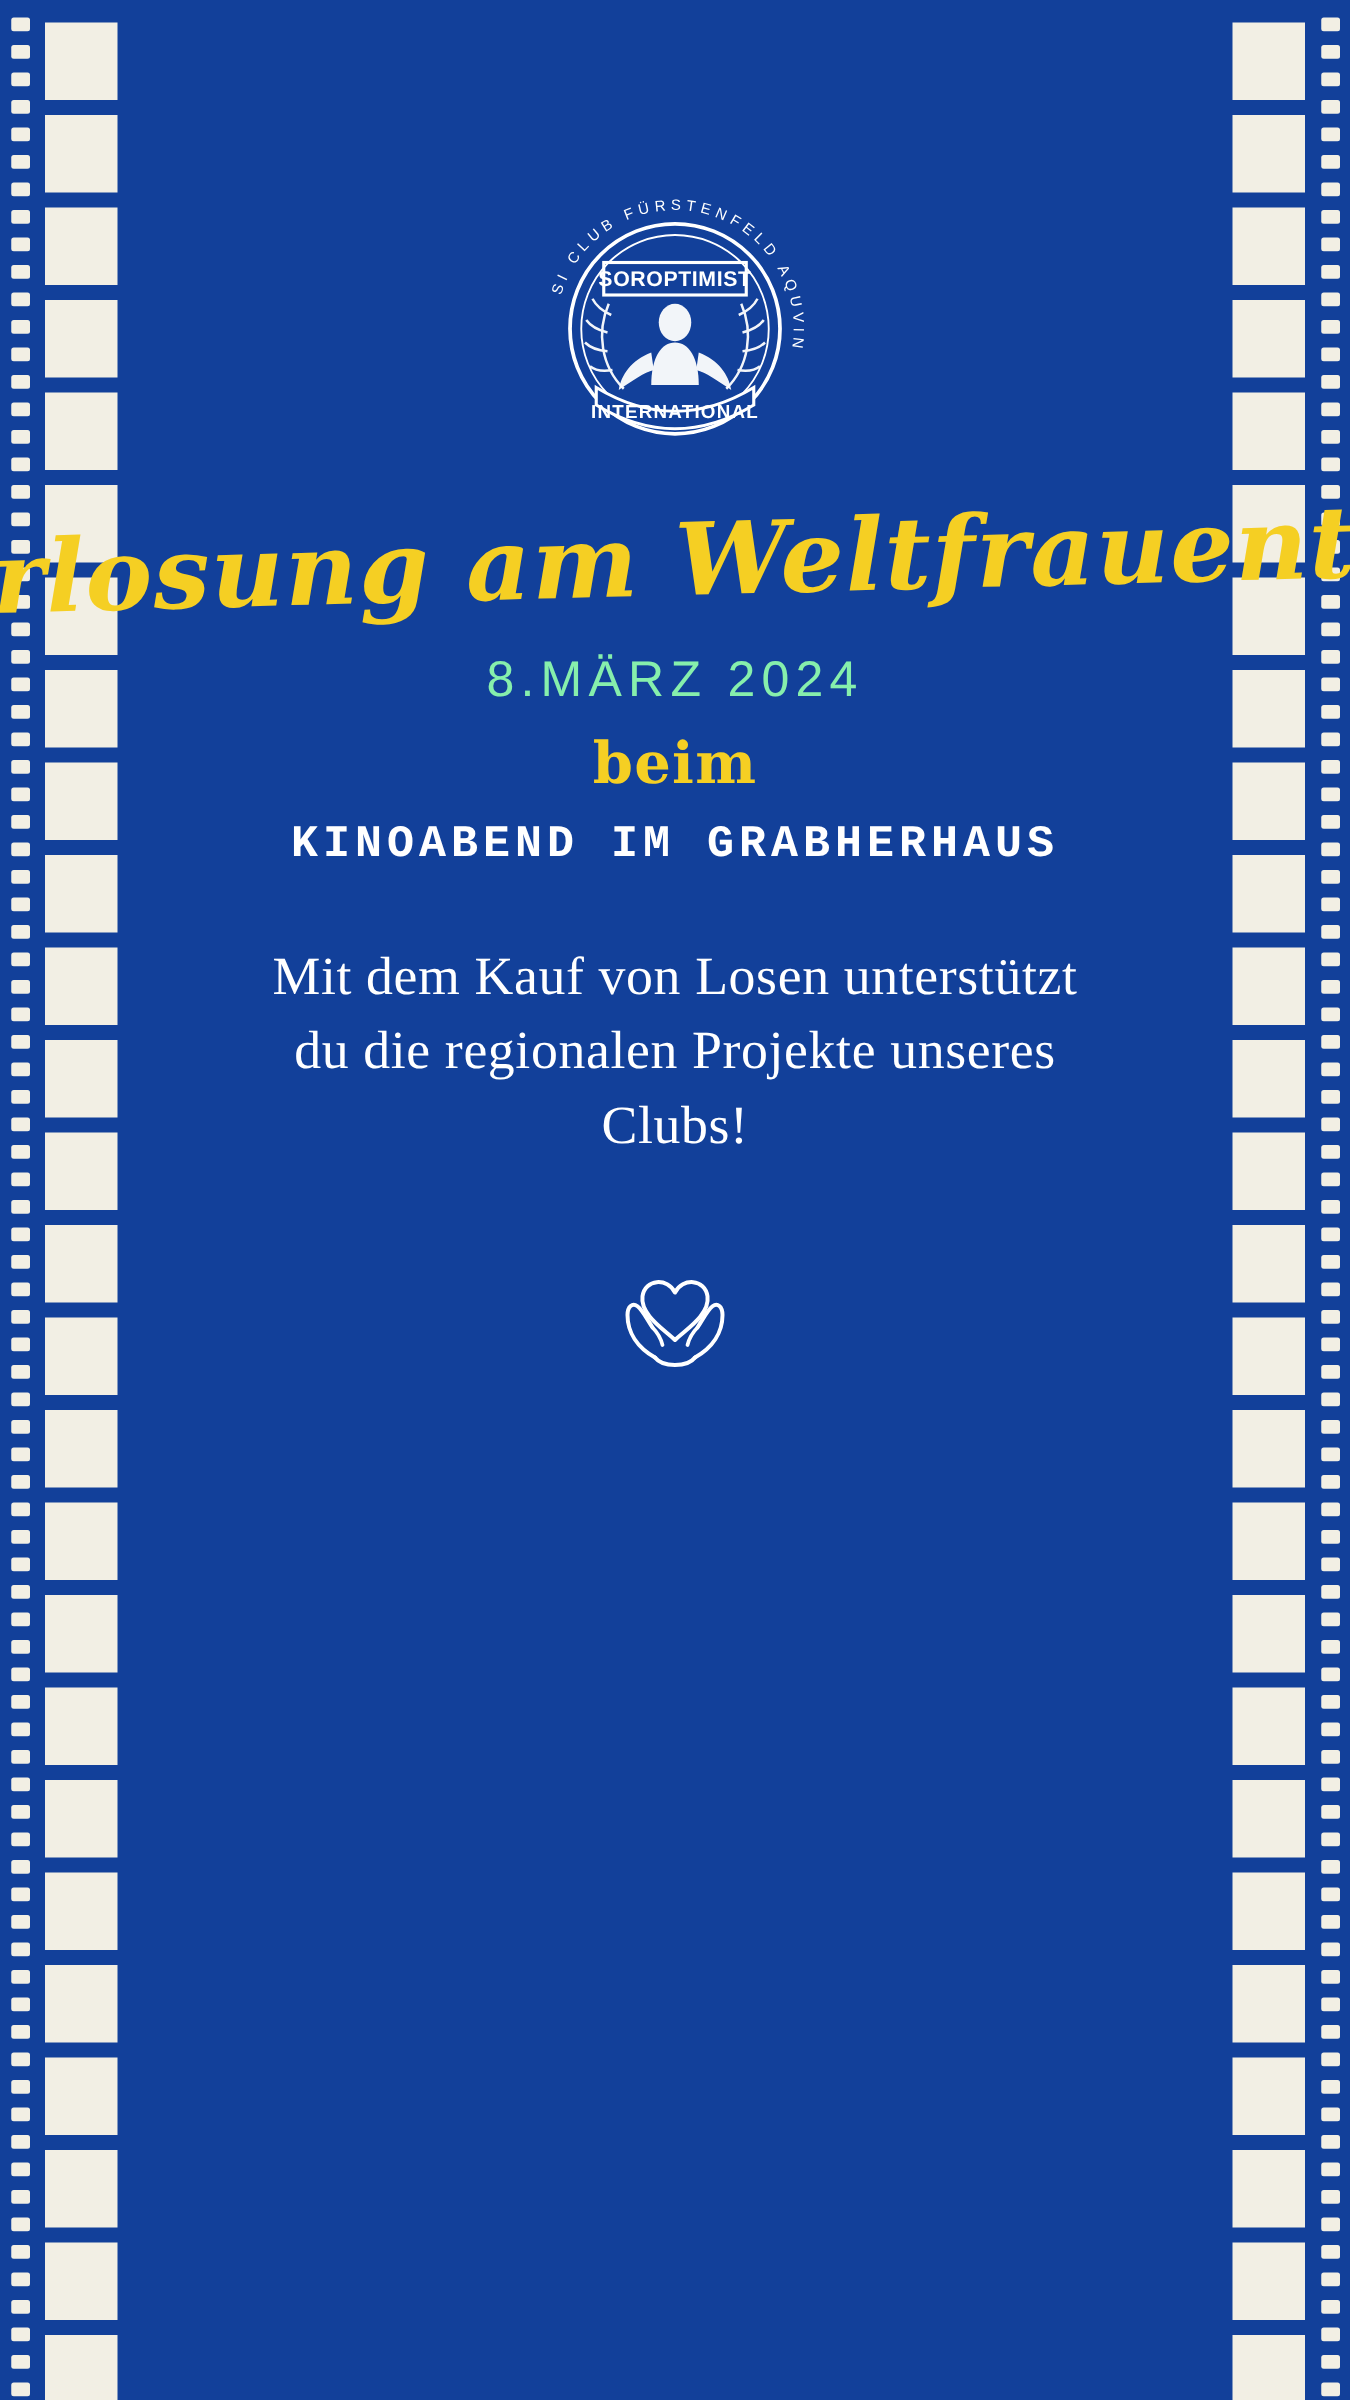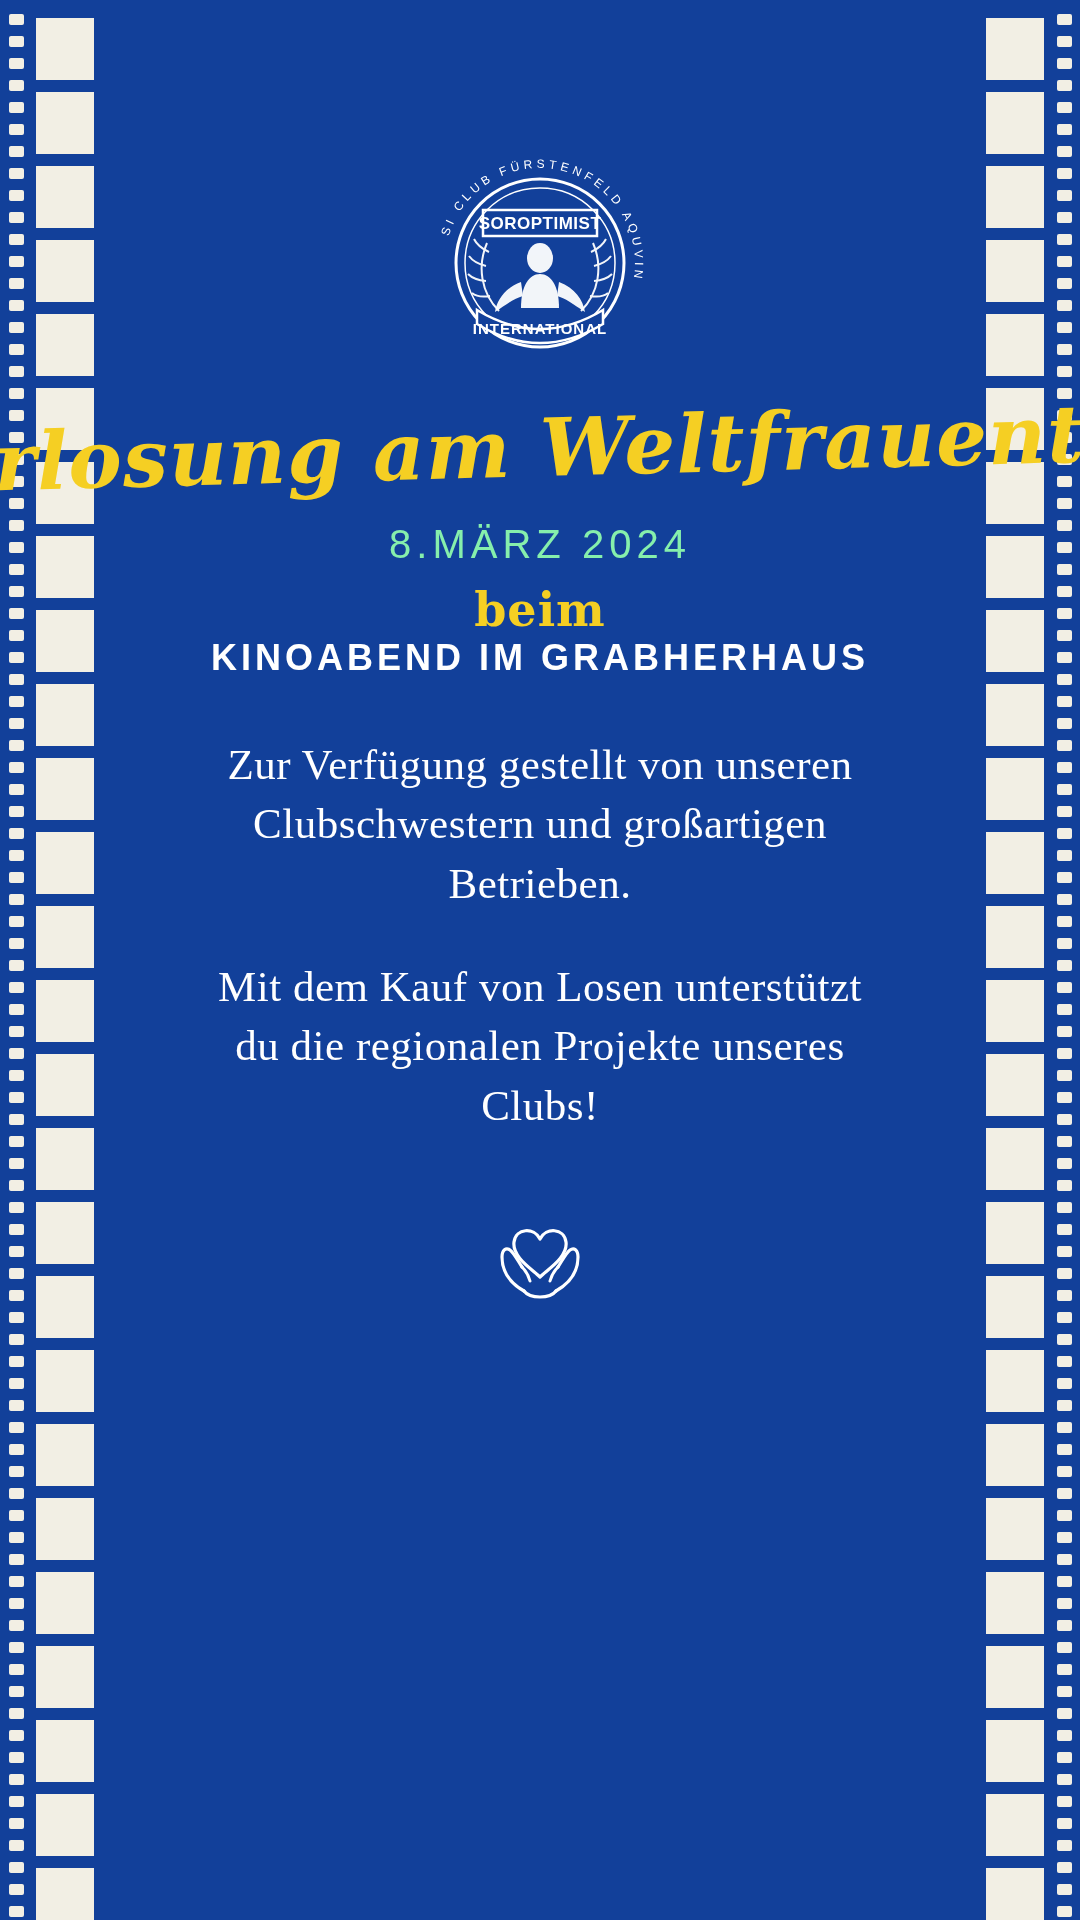--- a/index.html
+++ b/index.html
@@ -125,22 +125,23 @@
     margin-top: 16px;
     color: #f5cf23;
     font-family: "DejaVu Serif", serif;
     font-weight: 700;
     font-size: 46px;
     letter-spacing: 1px;
     text-align: center;
   }
 
   .venue {
+    margin-top: 18px;
     color: #ffffff;
-    font-family: Liberation Sans, sans-serif;
+    font-family: Liberation Mono, monospace;
     font-weight: 700;
     font-size: 36px;
     letter-spacing: 4px;
     text-align: center;
   }
 
   .body-block {
     margin-top: 56px;
     width: 660px;
     color: #ffffff;
@@ -456,21 +457,20 @@
 
     <div class="headline">Verlosung am Weltfrauentag</div>
 
     <div class="date">8.MÄRZ 2024</div>
 
     <div class="beim">beim</div>
 
     <div class="venue">KINOABEND IM GRABHERHAUS</div>
 
     <div class="body-block">
-      <p>Zur Verfügung gestellt von unseren Clubschwestern und großartigen Betrieben.</p>
       <p>Mit dem Kauf von Losen unterstützt du die regionalen Projekte unseres Clubs!</p>
     </div>
 
     <div class="heart-hands">
       <svg viewBox="0 0 120 120" width="120" height="120">
         <path d="M60,44 C54,32 36,33 34,47 C32,62 52,74 60,82 C68,74 88,62 86,47 C84,33 66,32 60,44 Z" fill="none" stroke="#ffffff" stroke-width="3.2" stroke-linejoin="round"></path>
         <path d="M44,96 C30,88 22,76 22,62 C22,55 26,52 30,55 C34,58 38,66 42,72" fill="none" stroke="#ffffff" stroke-width="3.2" stroke-linecap="round"></path>
         <path d="M76,96 C90,88 98,76 98,62 C98,55 94,52 90,55 C86,58 82,66 78,72" fill="none" stroke="#ffffff" stroke-width="3.2" stroke-linecap="round"></path>
         <path d="M44,96 C47,100 52,102 60,102 C68,102 73,100 76,96" fill="none" stroke="#ffffff" stroke-width="3.2" stroke-linecap="round"></path>
         <path d="M42,72 q6,6 8,14" fill="none" stroke="#ffffff" stroke-width="3" stroke-linecap="round"></path>

